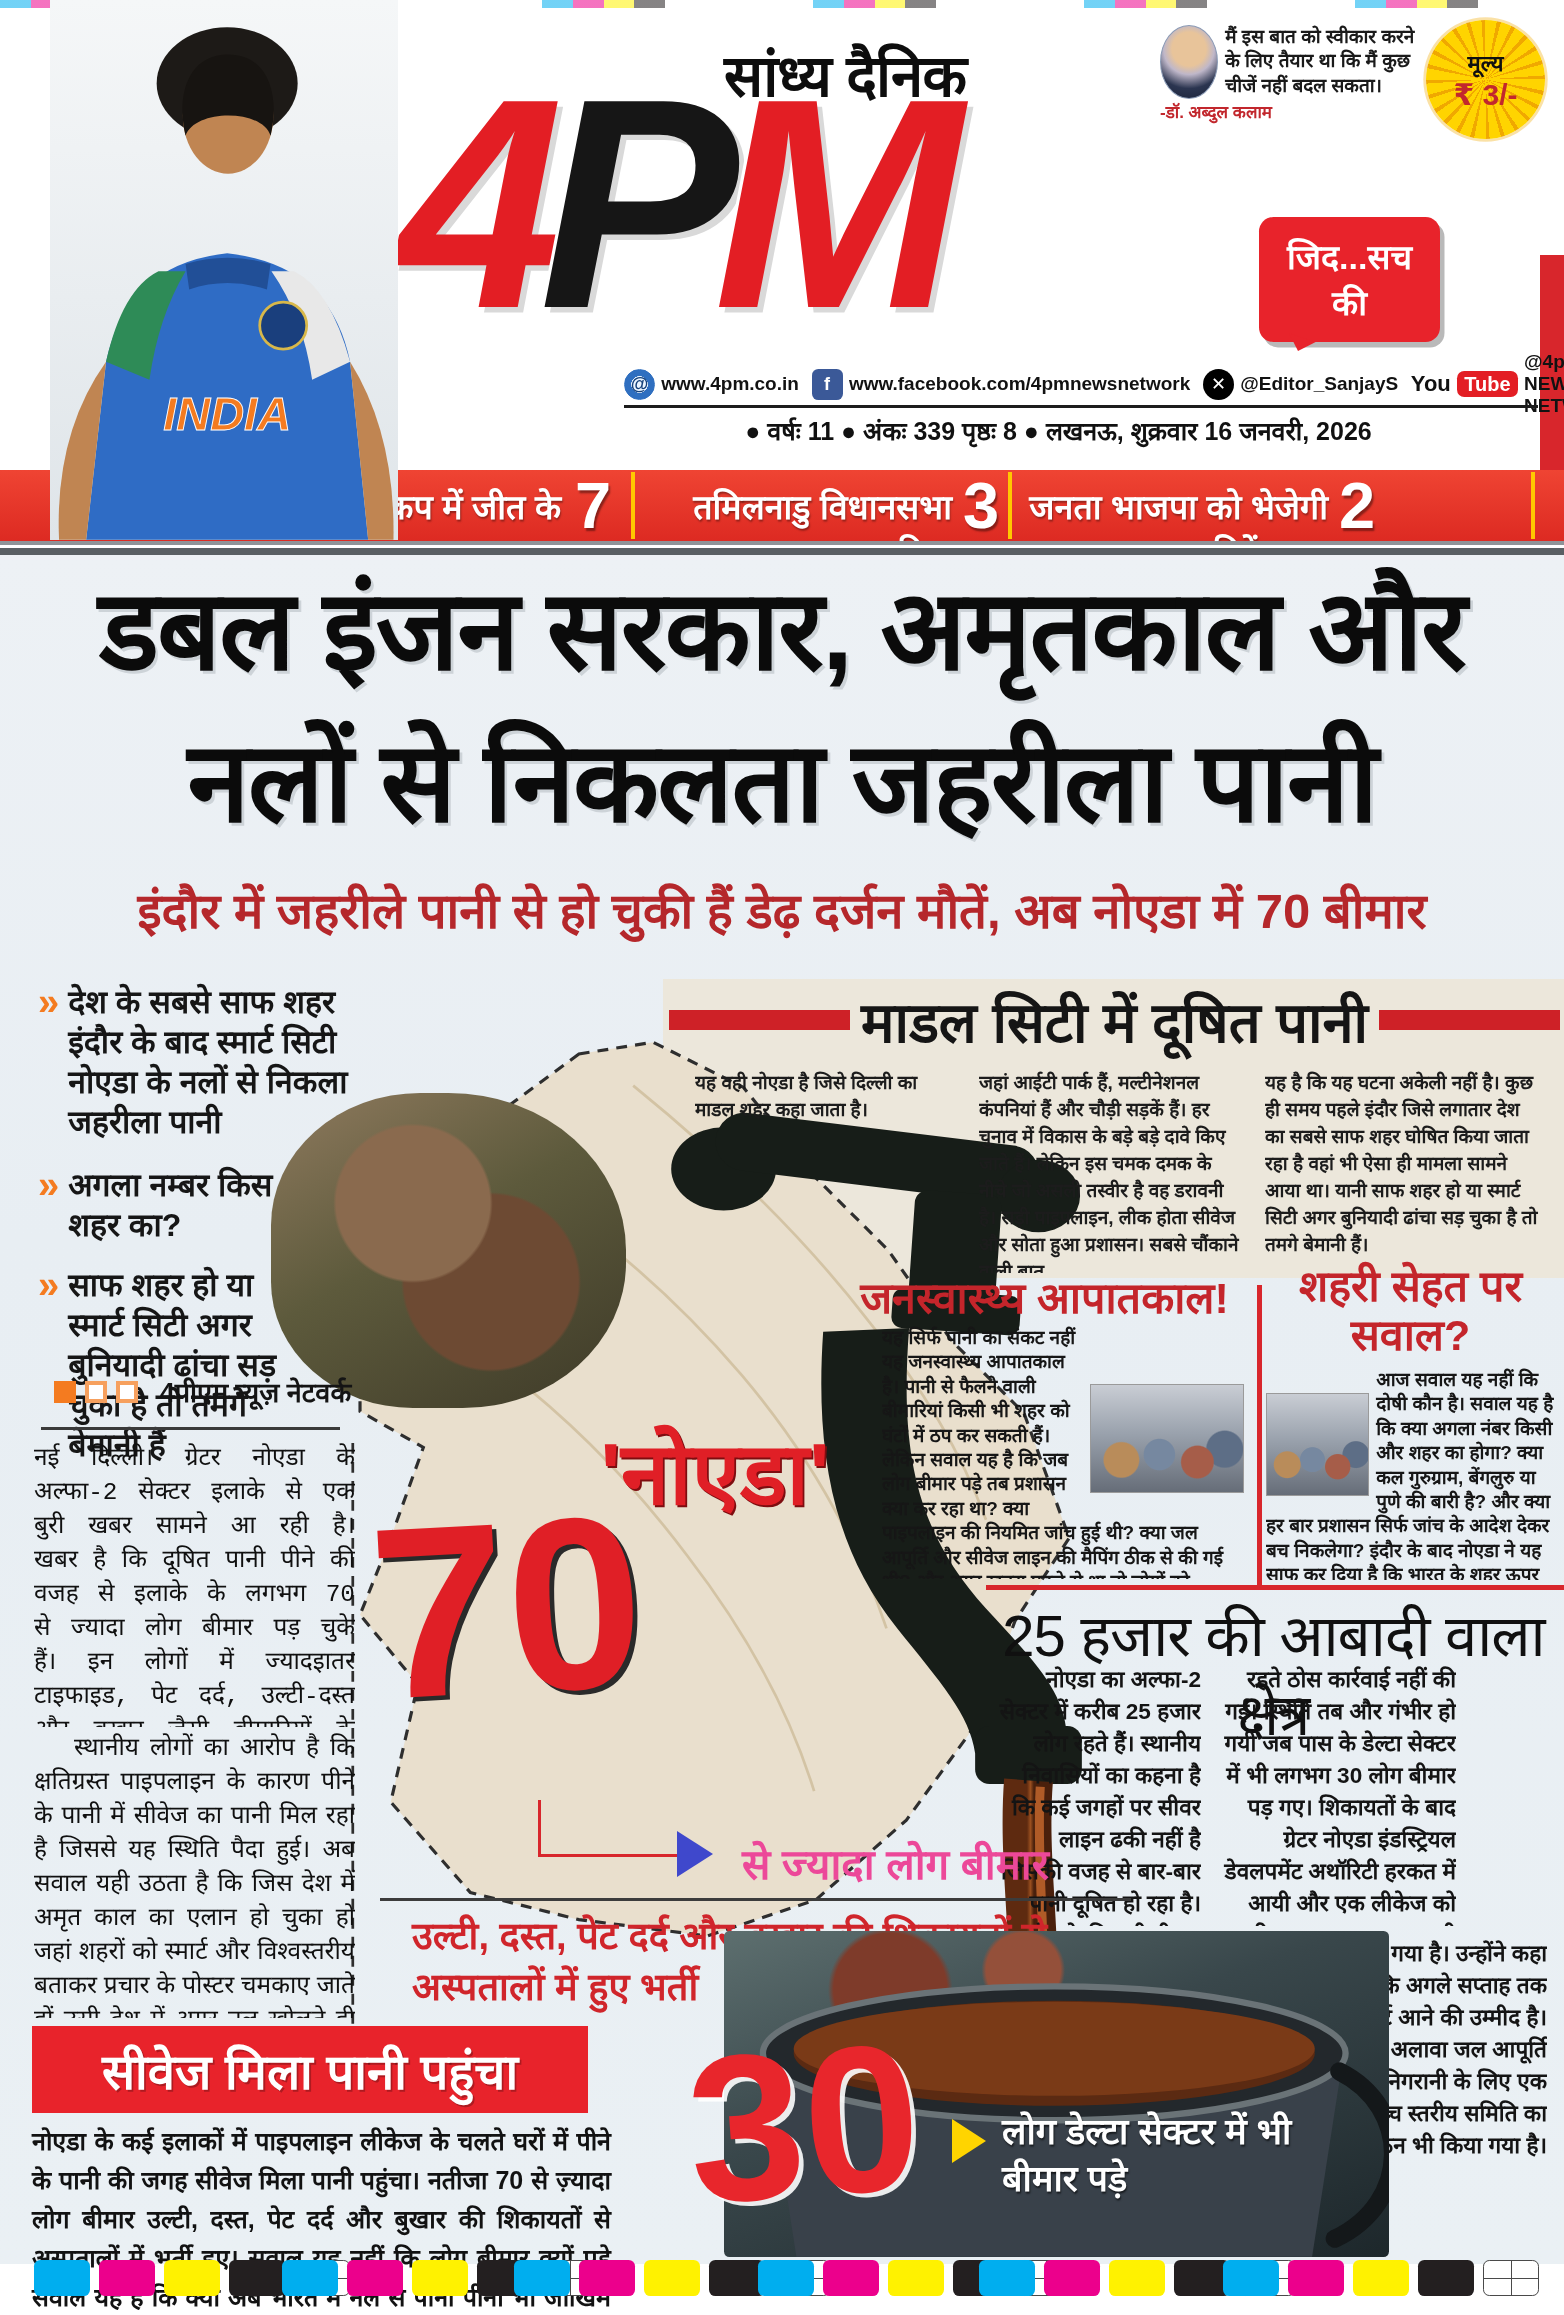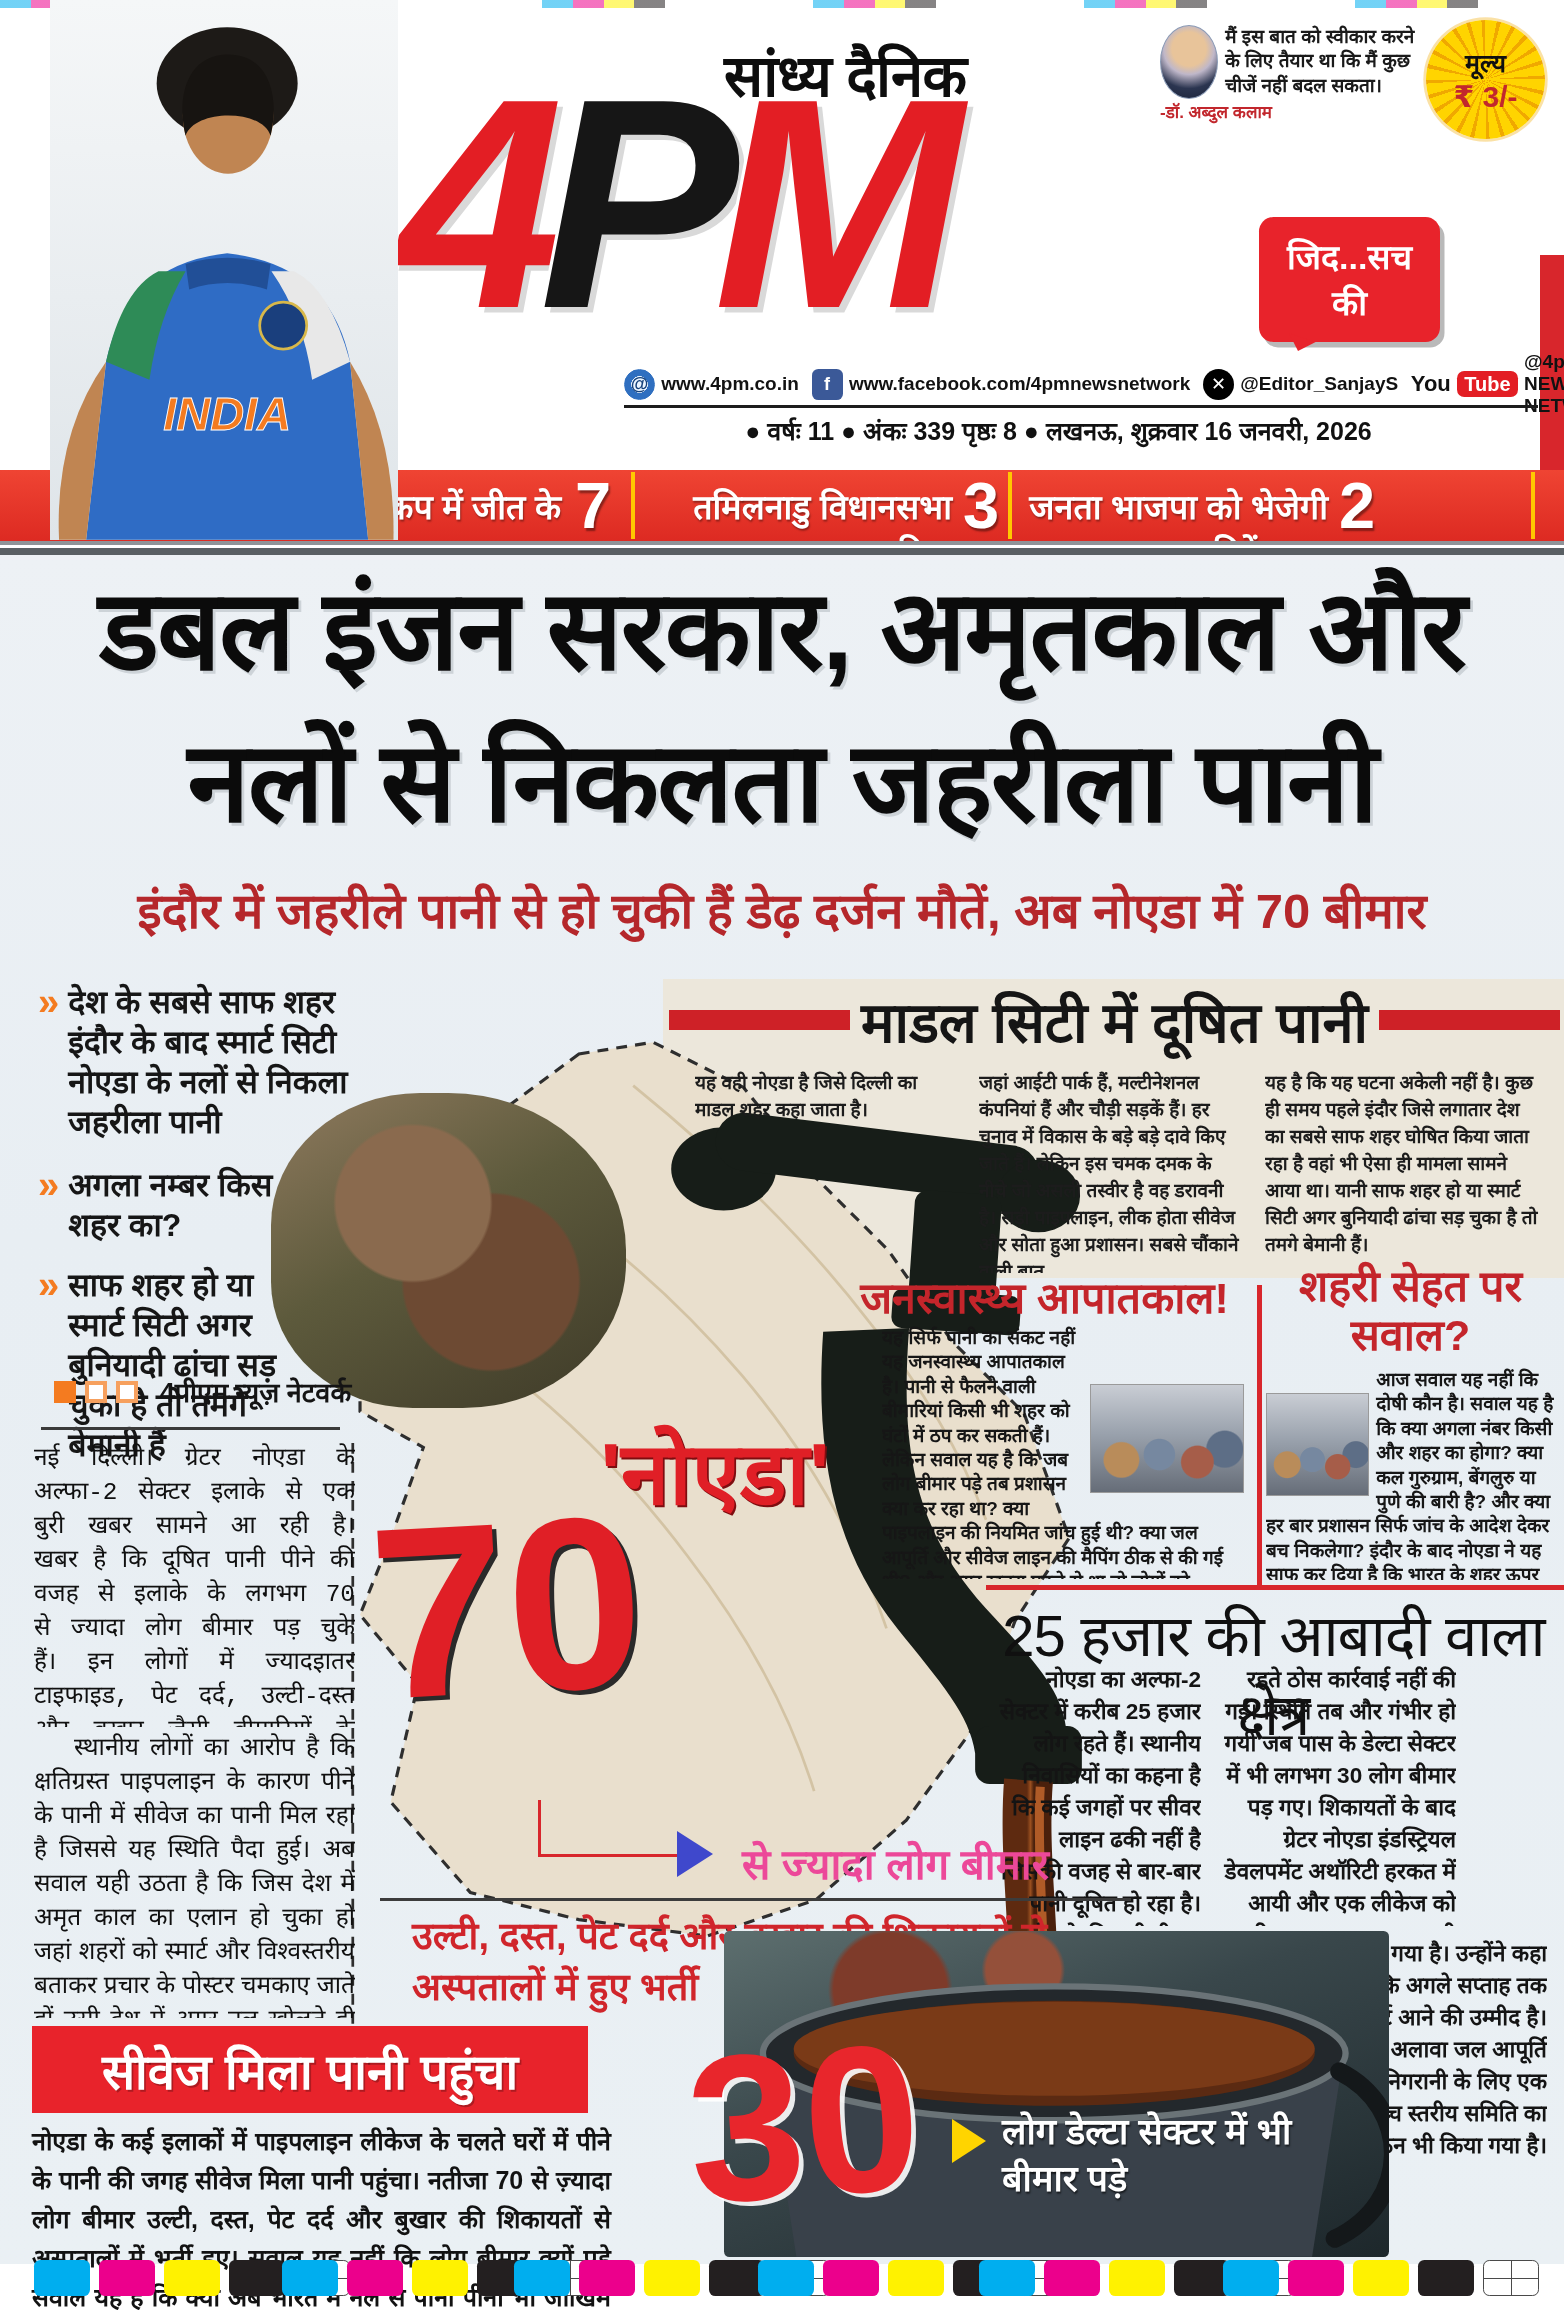--- a/index.html
+++ b/index.html
@@ -25,21 +25,21 @@
     text-shadow:5.4px 5.4px 0 #d9d9d9, -2.7px -2.7px 0 #ffffff;}
   #logo-4pm .l-red{color:#e31e24;} #logo-4pm .l-blk{color:#161616;}
   #quote-box{left:1160px;top:25px;width:271px;}
   #kalam-photo{width:56px;height:72px;border-radius:50%;border:1.8px solid #8a9ab5;float:left;margin-right:7.2px;
     background:radial-gradient(circle at 50% 32%,#e8c49a 0 30%,#bfb7c9 45%,#2b3550 70%,#1a2238 100%);}
   #quote-text{font-size:19px;line-height:24.4px;font-weight:bold;color:#1a1a1a;}
   #quote-author{font-size:17px;font-weight:bold;color:#c2272d;text-align:left;margin-top:1.8px;}
   #price-star{left:1426px;top:20px;width:119px;height:119px;border-radius:50%;
     background:repeating-conic-gradient(#ffd400 0 11deg,#f0a800 11deg 15deg);
     display:flex;flex-direction:column;align-items:center;justify-content:center;box-shadow:0 0 0 2.7px rgba(240,170,0,.35);}
-  #price-label{font-size:25px;font-weight:900;color:#101010;}
+  #price-label{font-size:22px;font-weight:900;color:#101010;}
   #price-value{font-size:30px;font-weight:900;color:#c2272d;}
   #right-red-strip{left:1540px;top:255px;width:24.4px;height:226px;background:#d8262c;}
   #tagline-bubble{left:1259px;top:217px;width:163px;background:#e8232b;color:#fff;font-size:34px;font-weight:900;
     text-align:center;padding:16.3px 9px;border-radius:14.5px;box-shadow:4.5px 5.4px 0 #b9b9b9;}
   #tagline-bubble::after{content:"";position:absolute;left:25px;bottom:-23.5px;border:14.5px solid transparent;border-top-color:#e8232b;transform:rotate(18deg);}
 
   .soc-row{left:624px;top:364px;width:914px;height:40px;display:flex;align-items:center;gap:12.7px;}
   .soc-item{display:flex;align-items:center;gap:6.3px;font-size:19px;font-weight:bold;color:#121212;}
   .ic{width:31px;height:31px;border-radius:50%;display:flex;align-items:center;justify-content:center;color:#fff;font-weight:900;font-size:18px;}
   .ic-globe{background:radial-gradient(circle,#eaf4ff 0 40%,#2f6fc0 41%);color:#14407a;border:1.8px solid #2f6fc0;box-sizing:border-box;}

